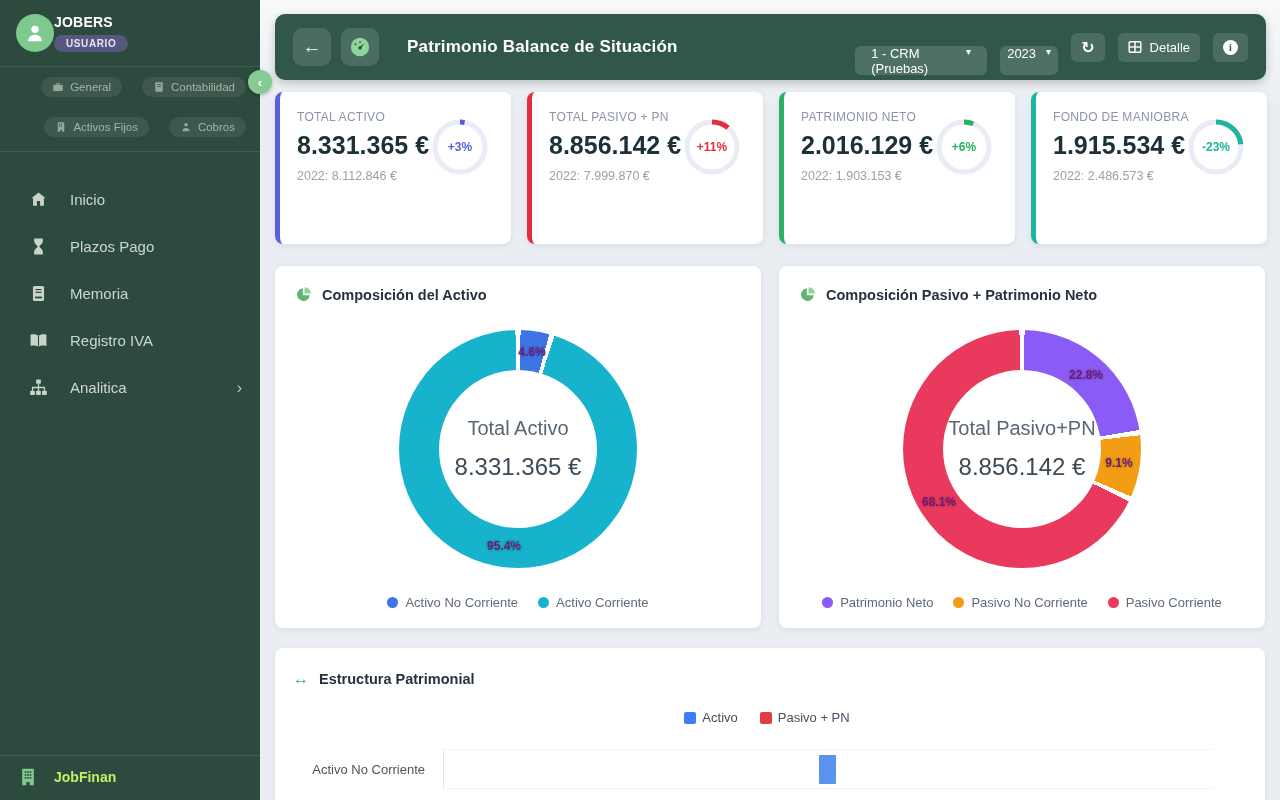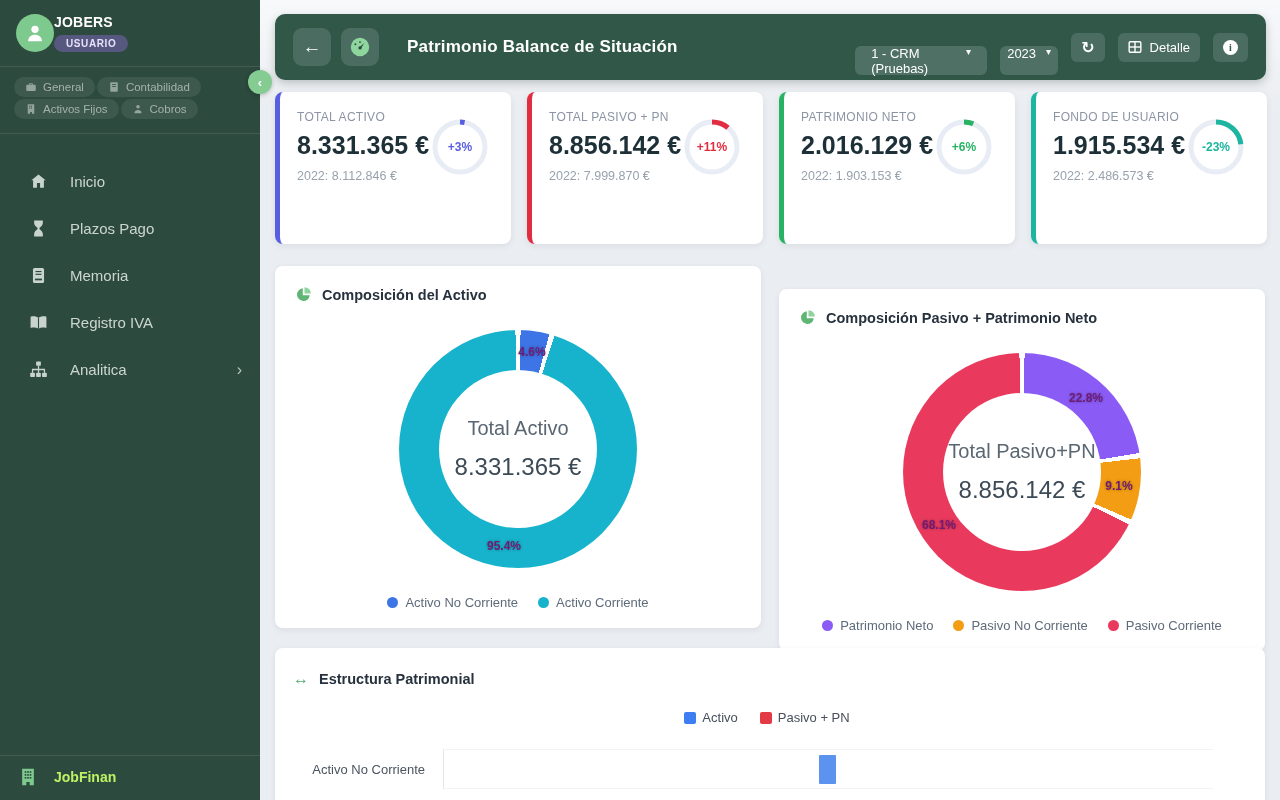--- a/index.html
+++ b/index.html
@@ -9,21 +9,21 @@
   
   .sidebar { position:absolute; left:0; top:0; width:260px; height:800px;
     background:#2d4a3e; color:#d4ddd7; z-index:5; }
   .user-block { display:flex; align-items:center; padding:14px 16px 12px 16px; }
   .avatar { width:38px; height:38px; border-radius:50%; background:#7ec98e;
     display:flex; align-items:center; justify-content:center; flex:0 0 auto; }
   .user-name { font-size:14px; font-weight:bold; color:#fff; letter-spacing:.2px; }
   .role-pill { display:inline-block; margin-top:5px; background:#565880; color:#e6e1fb;
     font-size:10px; font-weight:bold; letter-spacing:.6px; padding:3px 12px; border-radius:10px; }
   .side-divider { border-top:1px solid rgba(255,255,255,.10); margin:2px 0 0 0; }
-  .modules { display:flex; flex-wrap:wrap; gap:2px; padding:10px 14px 12px 14px; }
+  .modules { display:flex; flex-wrap:wrap; gap:20px; padding:10px 14px 12px 14px;justify-content:flex-end; }
   .module-pill { display:inline-flex; align-items:center; gap:6px;
     background:rgba(255,255,255,.08); color:#a4b3aa; border-radius:12px;
     padding:4px 11px; font-size:11.5px; cursor:default; }
   .module-pill svg { opacity:.85; }
   .menu { margin-top:24px;text-align:right; }
   .menu-item { display:flex; align-items:center; gap:22px; padding:14px 18px 14px 28px;
     font-size:15px; color:#ccd6d0; cursor:pointer; }
   .menu-item .mi-icon { width:20px; display:flex; justify-content:center; }
   .menu-item .chev { margin-left:auto; font-size:16px; color:#b9c7c0; }
   .side-footer { position:absolute; left:0; right:0; bottom:0; border-top:1px solid rgba(255,255,255,.10);
@@ -67,21 +67,21 @@
   .kpi-title { font-size:12px; color:#8b95a5; letter-spacing:.3px; width:150px; line-height:1.35; }
   .kpi-value { margin-top:6px; font-size:25px; font-weight:bold; color:#1d3038; width:160px; line-height:1.15; }
   .kpi-prev { margin-top:9px; font-size:12.5px; color:#98a2ad; }
   .kpi-ring { position:absolute; right:22px; top:26px; width:58px; height:58px; }
   .kpi-delta { position:absolute; right:22px; top:26px; width:58px; height:58px;
     display:flex; align-items:center; justify-content:center; font-size:12px; font-weight:bold; }
 
   
   .donut-card { position:absolute; top:266px; width:486px; height:362px; background:#fff;
     border-radius:8px; box-shadow:0 2px 6px rgba(60,70,90,.09); }
-  #donutCard0 { left:15px; } #donutCard1 { left:519px;margin-top:23px; }
+  #donutCard0 { left:15px; } #donutCard1 { left:519px; }
   .card-title-row { display:flex; align-items:center; gap:10px; padding:20px 0 0 20px; }
   .card-title { font-size:14.5px; font-weight:bold; color:#27323e; }
   .donut-wrap { position:absolute; left:50%; top:64px; width:238px; height:238px; margin-left:-119px; }
   .donut { position:absolute; inset:0; border-radius:50%; }
   .donut-hole { position:absolute; inset:40px; border-radius:50%; background:#fff; }
   .donut-center { position:absolute; inset:40px; display:flex; flex-direction:column;
     align-items:center; justify-content:center; gap:13px; text-align:center; z-index:2; }
   .donut-center .dc-label { font-size:20px; color:#5a6672; }
   .donut-center .dc-value { font-size:24px; color:#3c4a56; }
   .slice-label { position:absolute; z-index:2; transform:translate(-50%,-50%);
@@ -308,21 +308,21 @@
      <div class="kpi-title">PATRIMONIO NETO</div>
      <div class="kpi-value">2.016.129 €</div>
      <div class="kpi-prev">2022: 1.903.153 €</div>
      <svg class="kpi-ring" width="58" height="58">
        <circle cx="29" cy="29" r="25" fill="none" stroke="#e8ecf4" stroke-width="5"></circle>
        <circle cx="29" cy="29" r="25" fill="none" stroke="#27b363" stroke-width="5" stroke-dasharray="9.42 157.08" transform="rotate(-90 29 29)"></circle>
      </svg>
      <div class="kpi-delta" style="color:#27b363">+6%</div>
    </div>
       <div class="kpi-card" style="border-left-color:#1cb5a0">
-     <div class="kpi-title">FONDO DE USUARIO</div>
+     <div class="kpi-title">FONDO DE MANIOBRA</div>
      <div class="kpi-value">1.915.534 €</div>
      <div class="kpi-prev">2022: 2.486.573 €</div>
      <svg class="kpi-ring" width="58" height="58">
        <circle cx="29" cy="29" r="25" fill="none" stroke="#e8ecf4" stroke-width="5"></circle>
        <circle cx="29" cy="29" r="25" fill="none" stroke="#1cb5a0" stroke-width="5" stroke-dasharray="36.13 157.08" transform="rotate(-90 29 29)"></circle>
      </svg>
      <div class="kpi-delta" style="color:#1cb5a0">-23%</div>
    </div>
     </div>
 

